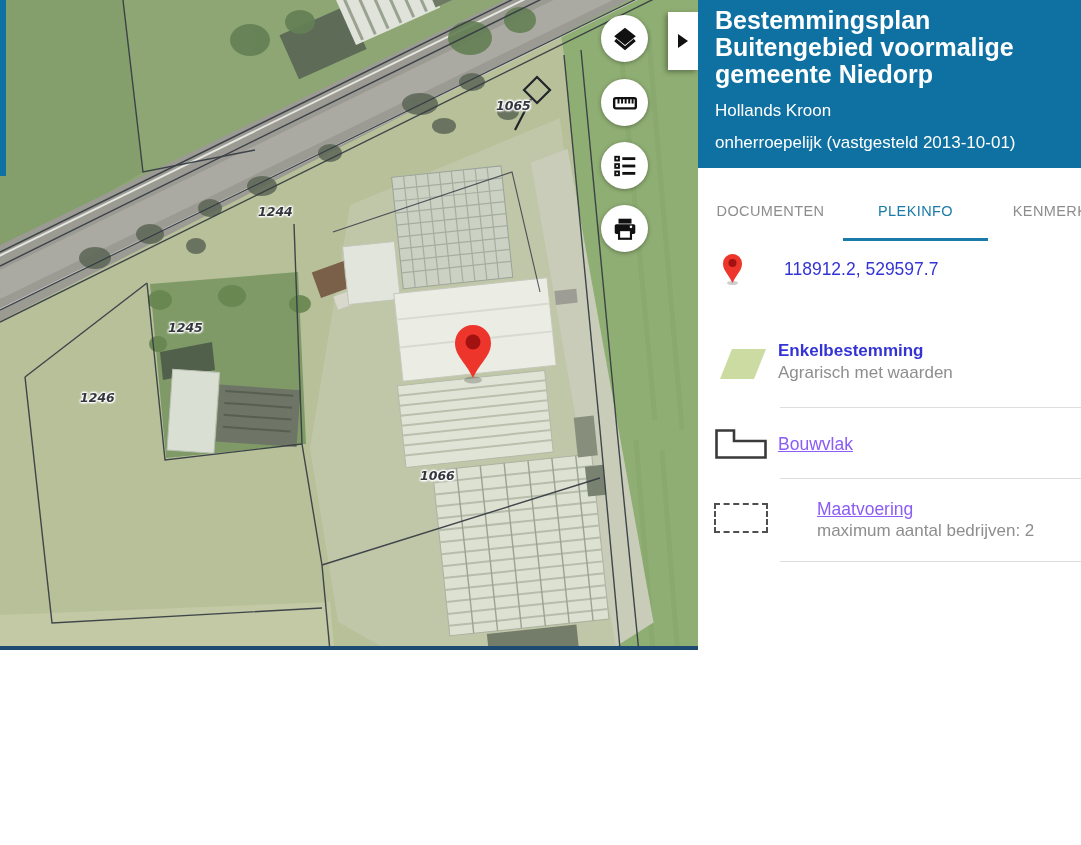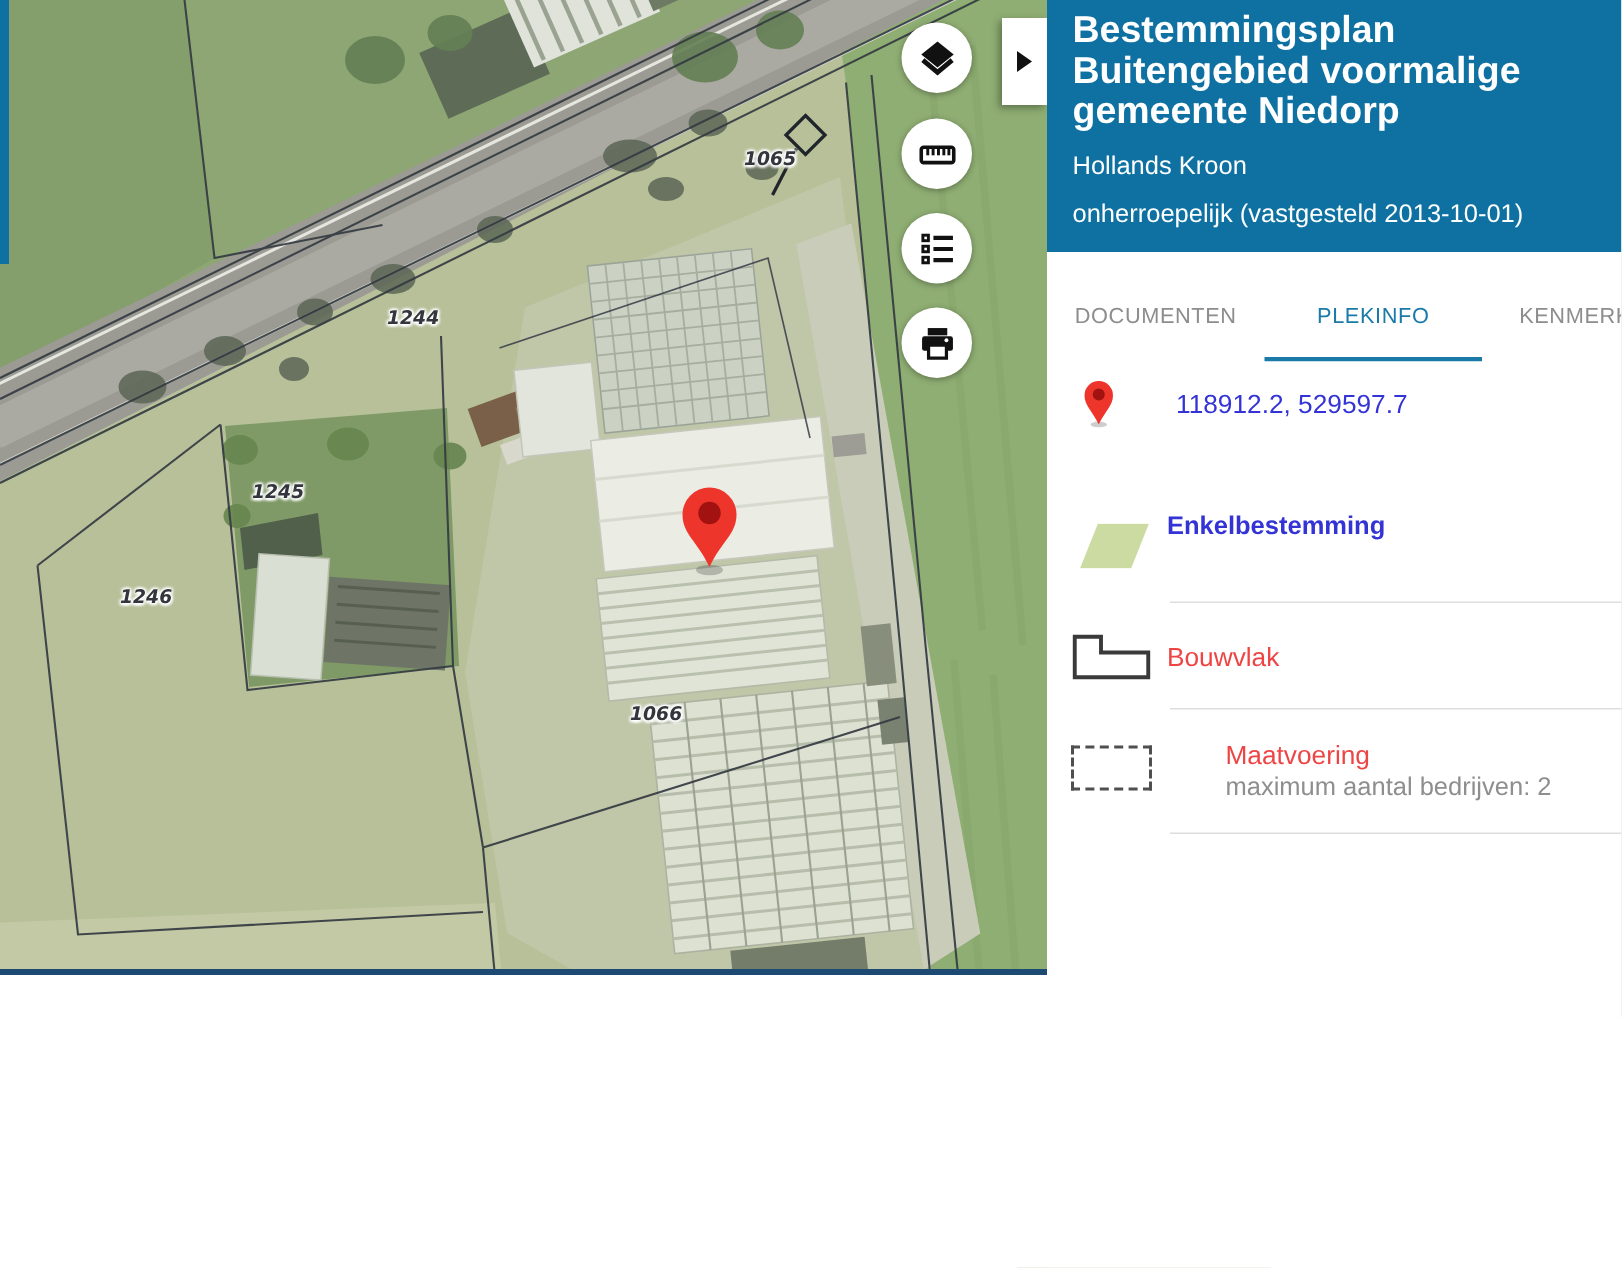--- a/index.html
+++ b/index.html
@@ -47,21 +47,21 @@
   .coords-row{margin-top:12px;padding-left:12px;align-items:center;}
   .coords-row .icon-col{flex-basis:62px;justify-content:flex-start;padding-left:12px;}
   .coords-text{font-size:17.5px;color:#3434d6;cursor:pointer;}
 
   .legend-row{padding:0 0 0 6px;}
   .enkel-row{margin-top:56px;}
   .swatch{width:46px;height:30px;background:#ccdba2;margin-top:8px;
           clip-path:polygon(26% 0,100% 0,74% 100%,0 100%);transform:translateX(2px);}
   .legend-title{font-size:17px;font-weight:600;line-height:20px;}
   .legend-title.link{color:#3434d6;cursor:pointer;}
-  .legend-title.dark{color:#ef4444;font-weight:400;font-size:17.5px;}
+  .legend-title.dark{color:#8b5cf6;font-weight:400;font-size:17.5px;text-decoration:underline;}
   .legend-sub{font-size:17px;color:#8e8e8e;line-height:24px;}
   .divider{border-top:1px solid #dedede;margin-left:82px;}
   .bouw-row{padding:20px 0 18px 6px;align-items:center;}
   .maat-row{padding:20px 0 18px 6px;gap:39px;}
   .maat-swatch{width:50px;height:26px;border:2px dashed #4f4f4f;margin-top:4px;}
 </style>
 </head>
 <body>
 
 <div id="app">
@@ -351,20 +351,21 @@
         </span>
         <span class="coords-text">118912.2, 529597.7</span>
       </div>
 
       <div class="row legend-row enkel-row">
         <span class="icon-col">
             <span class="swatch"></span>
           </span>
         <span class="row-text">
           <div class="legend-title link">Enkelbestemming</div>
+          <div class="legend-sub">Agrarisch met waarden</div>
         </span>
       </div>
 
       <div class="divider" style="margin-top:22px"></div>
 
       <div class="row legend-row bouw-row">
         <span class="icon-col">
           <svg width="54" height="32" viewBox="0 0 54 32">
               <path d="M2.5,2.5 L20,2.5 L20,13 L51.5,13 L51.5,29.5 L2.5,29.5 Z" fill="none" stroke="#3a3a3a" stroke-width="2.6"></path>
             </svg>

